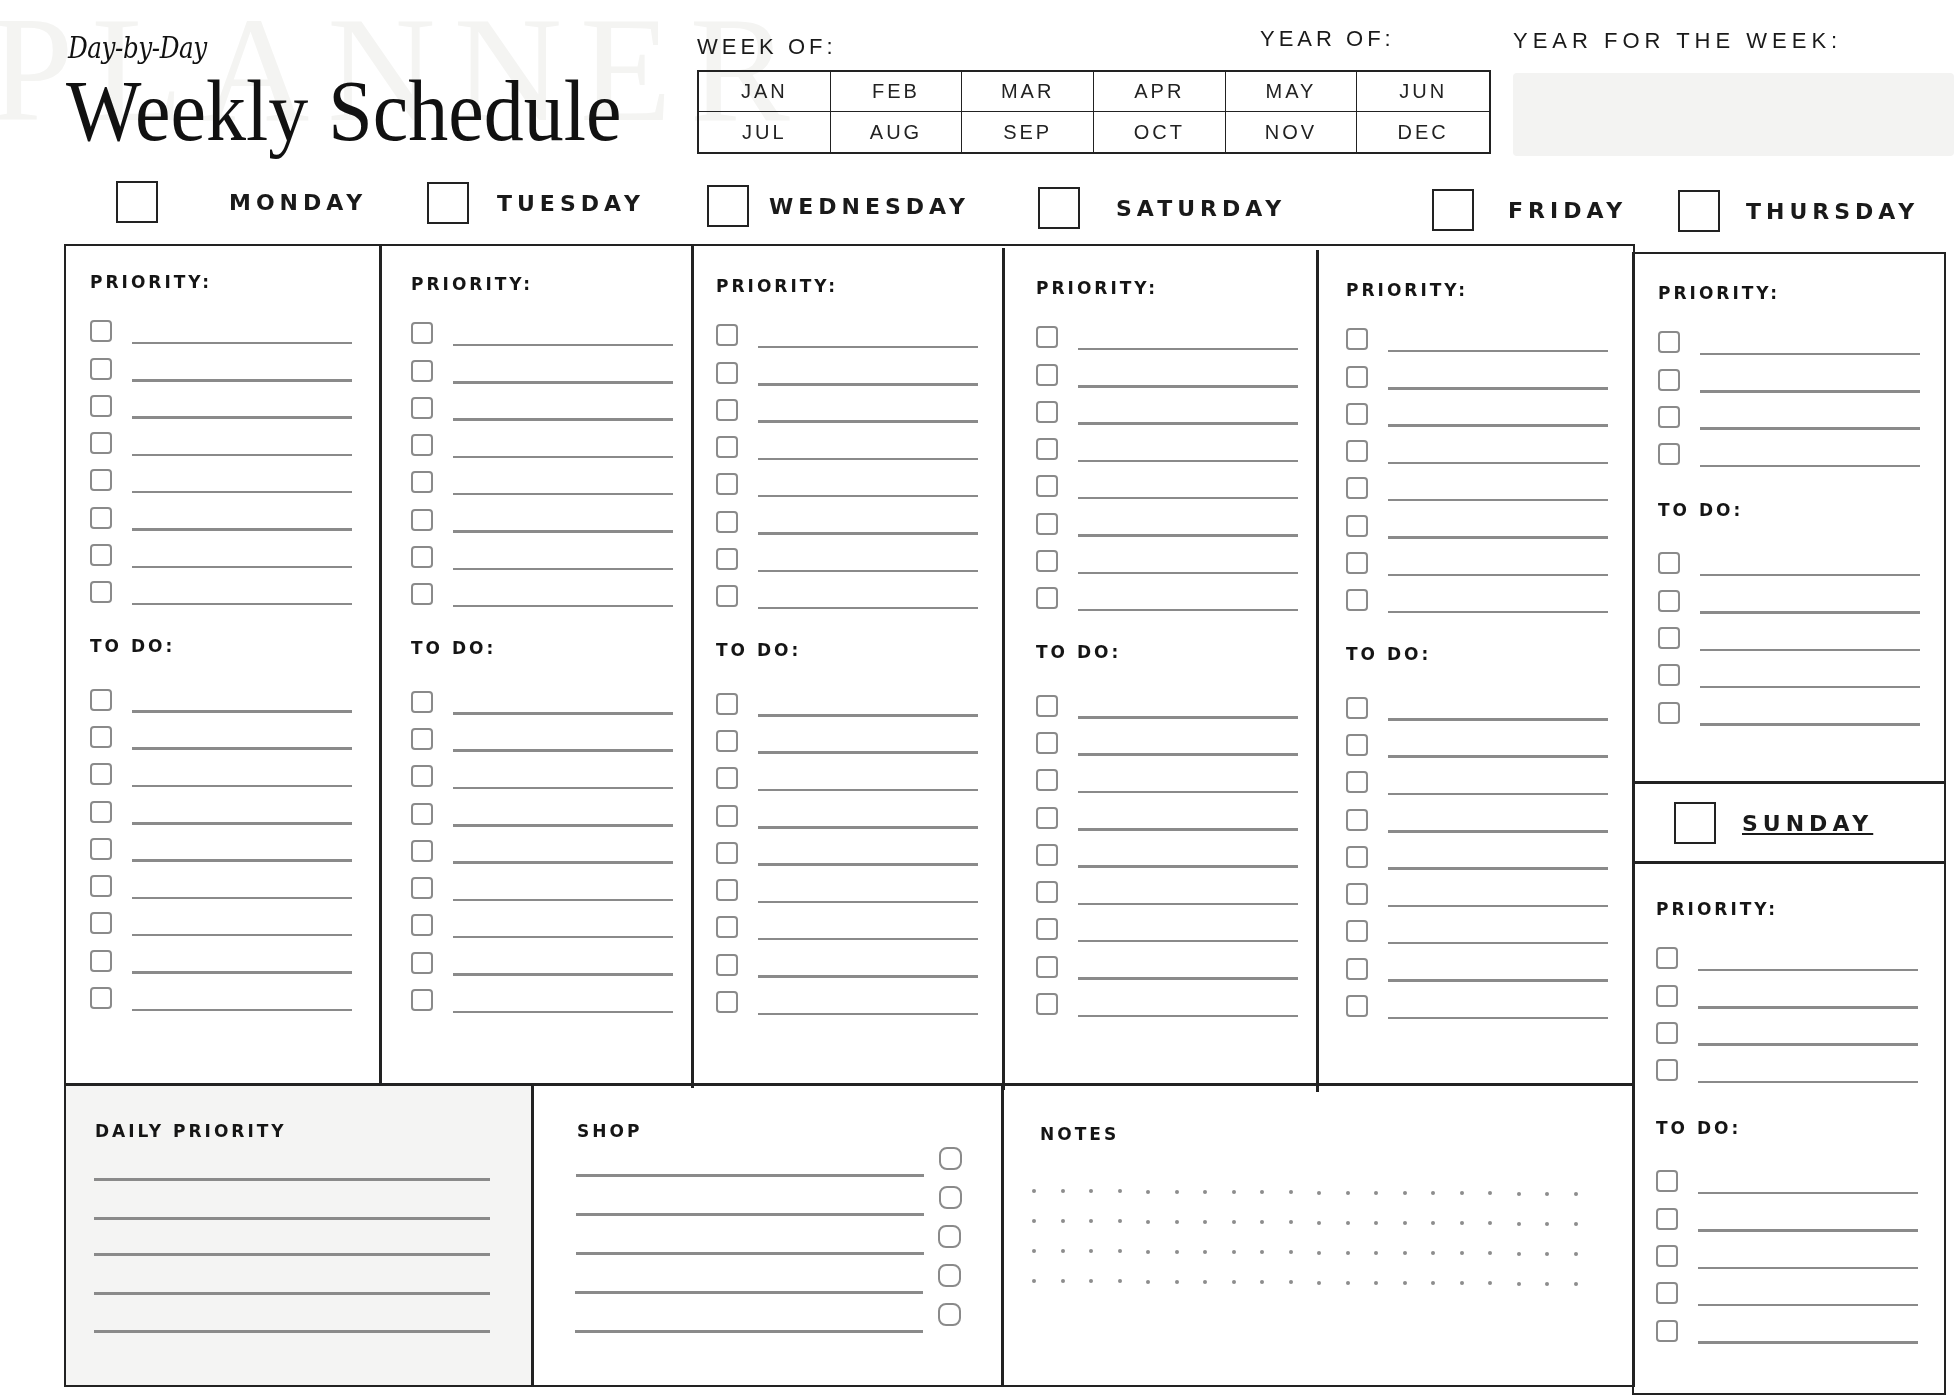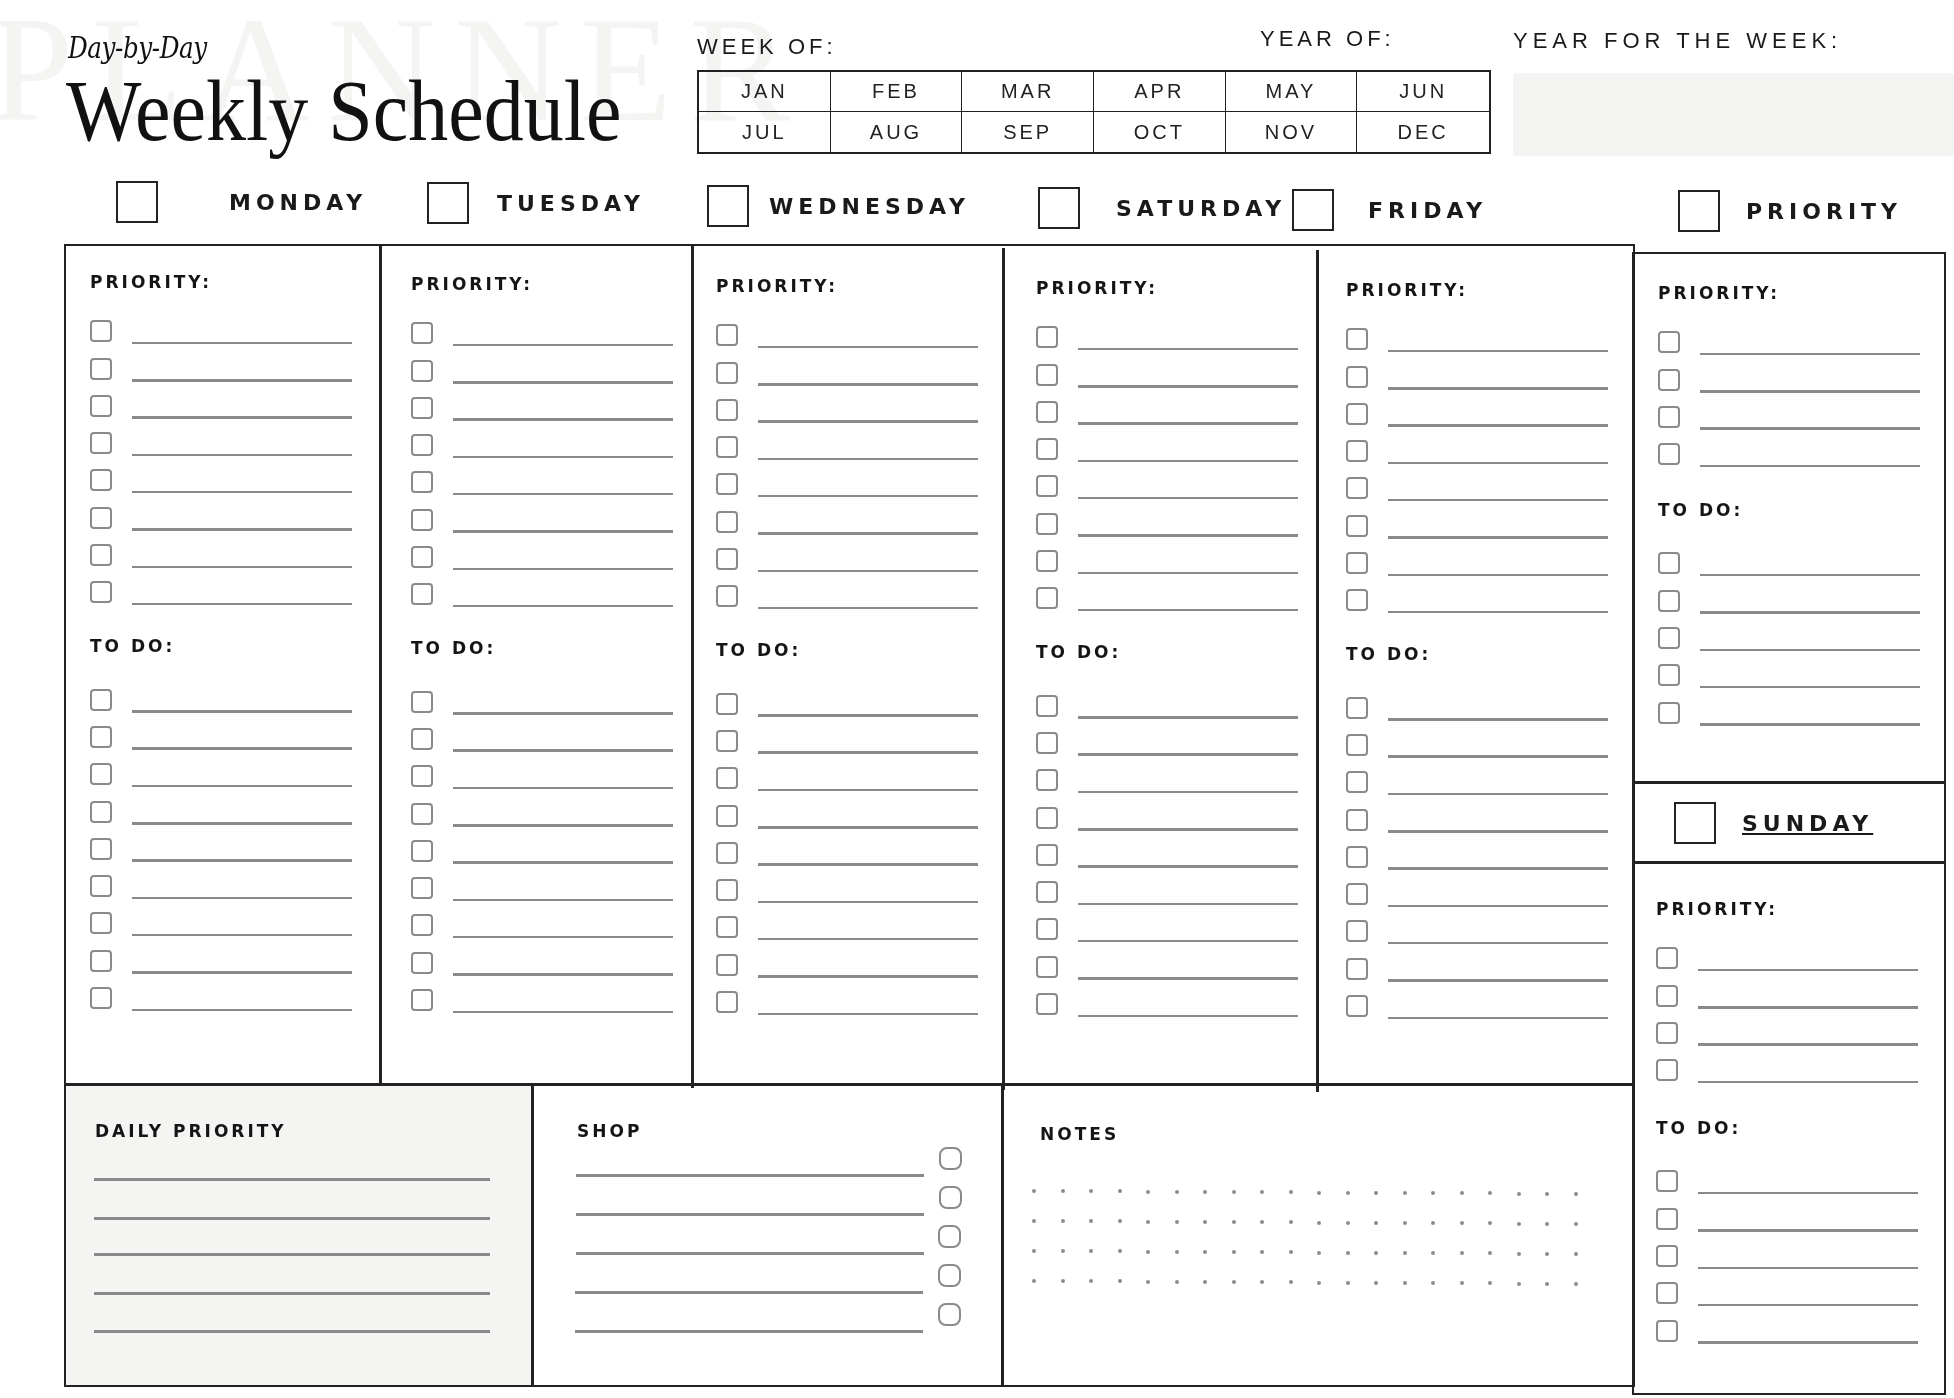--- a/index.html
+++ b/index.html
@@ -82,27 +82,27 @@
   <span class="dayname">TUESDAY</span>
 </div>
 <div class="abs dayhdr" style="left:707px; top:185px;">
   <div class="big-check"></div>
   <span class="dayname" style="margin-left:20px;">WEDNESDAY</span>
 </div>
 <div class="abs dayhdr" style="left:1038px; top:187px;">
   <div class="big-check"></div>
   <span class="dayname" style="margin-left:36px;">SATURDAY</span>
 </div>
-<div class="abs dayhdr" style="left:1292px; top:189px;">
+<div class="abs dayhdr" style="left:1432px; top:189px;">
   <div class="big-check"></div>
   <span class="dayname" style="margin-left:34px;">FRIDAY</span>
 </div>
 <div class="abs dayhdr" style="left:1678px; top:190px;">
   <div class="big-check"></div>
-  <span class="dayname" style="margin-left:26px;">PRIORITY</span>
+  <span class="dayname" style="margin-left:26px;">THURSDAY</span>
 </div>
 
 <div class="abs frame" style="left:64px; top:244px; width:1571px; height:1143px;"></div>
 <div class="abs frame" style="left:1632px; top:252px; width:1314px; width:314px; height:1143px;"></div>
 
 <div class="abs vline" style="left:379px; top:244px; height:842px;"></div>
 <div class="abs vline" style="left:691px; top:246px; height:842px;"></div>
 <div class="abs vline" style="left:1002px; top:248px; height:842px;"></div>
 <div class="abs vline" style="left:1316px; top:250px; height:842px;"></div>
 

